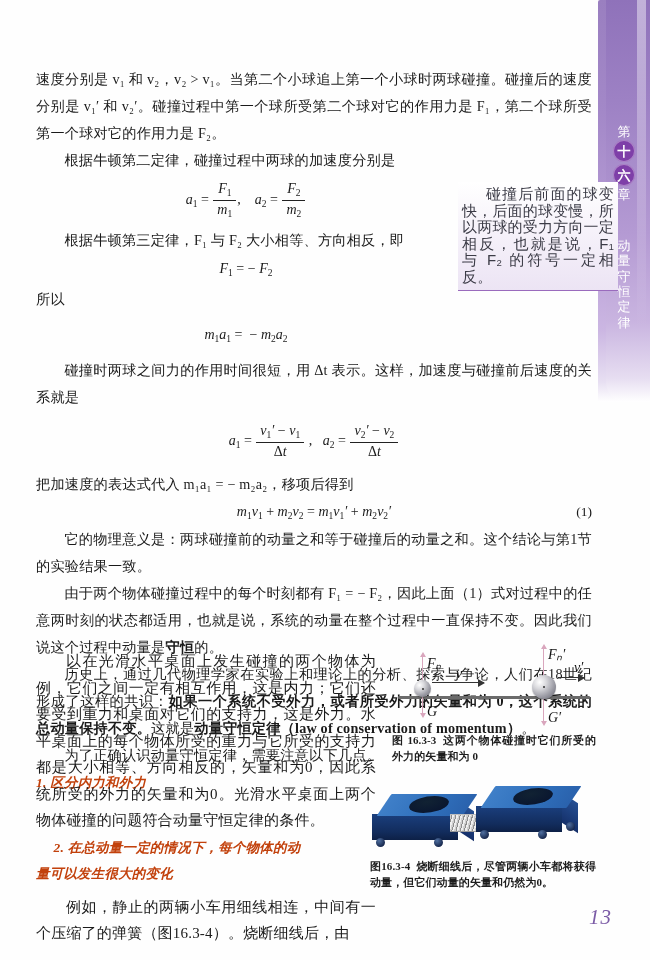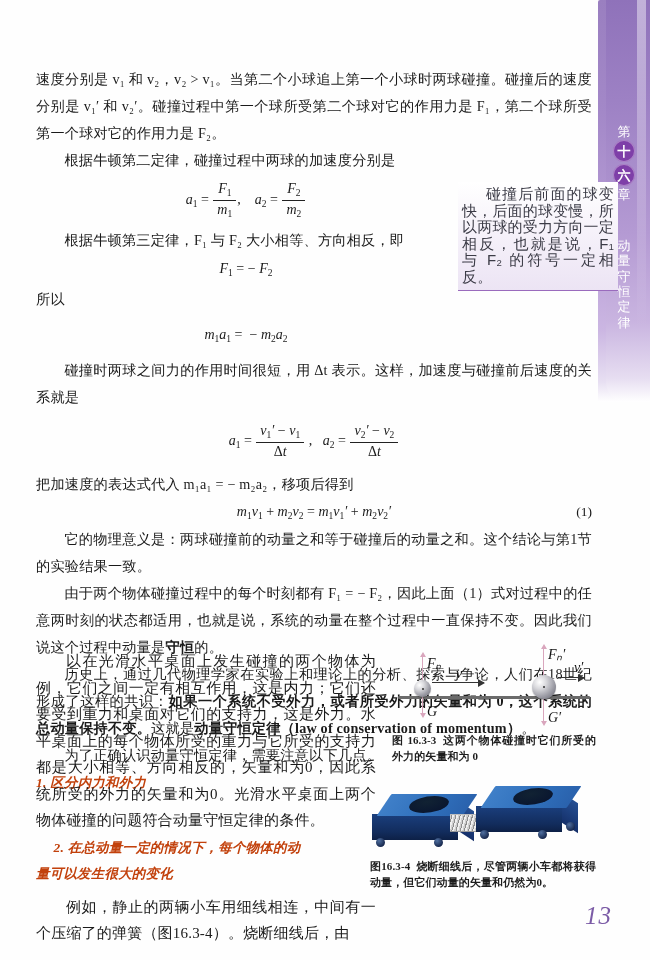--- a/index.html
+++ b/index.html
@@ -316,21 +316,21 @@
     border-bottom: 1px solid #9a9a9a;
   }
 
   
   #page-number {
     position: absolute;
     right: 38px;
     bottom: 30px;
     font-family: "Liberation Serif", serif;
     font-style: italic;
-    font-size: 25px;
+    font-size: 21px;
     color: #7b5ba6;
     letter-spacing: 1px;
   }
 </style>
 </head>
 <body>
 
 <div id="page">
 
   <div id="chapter-tab">

